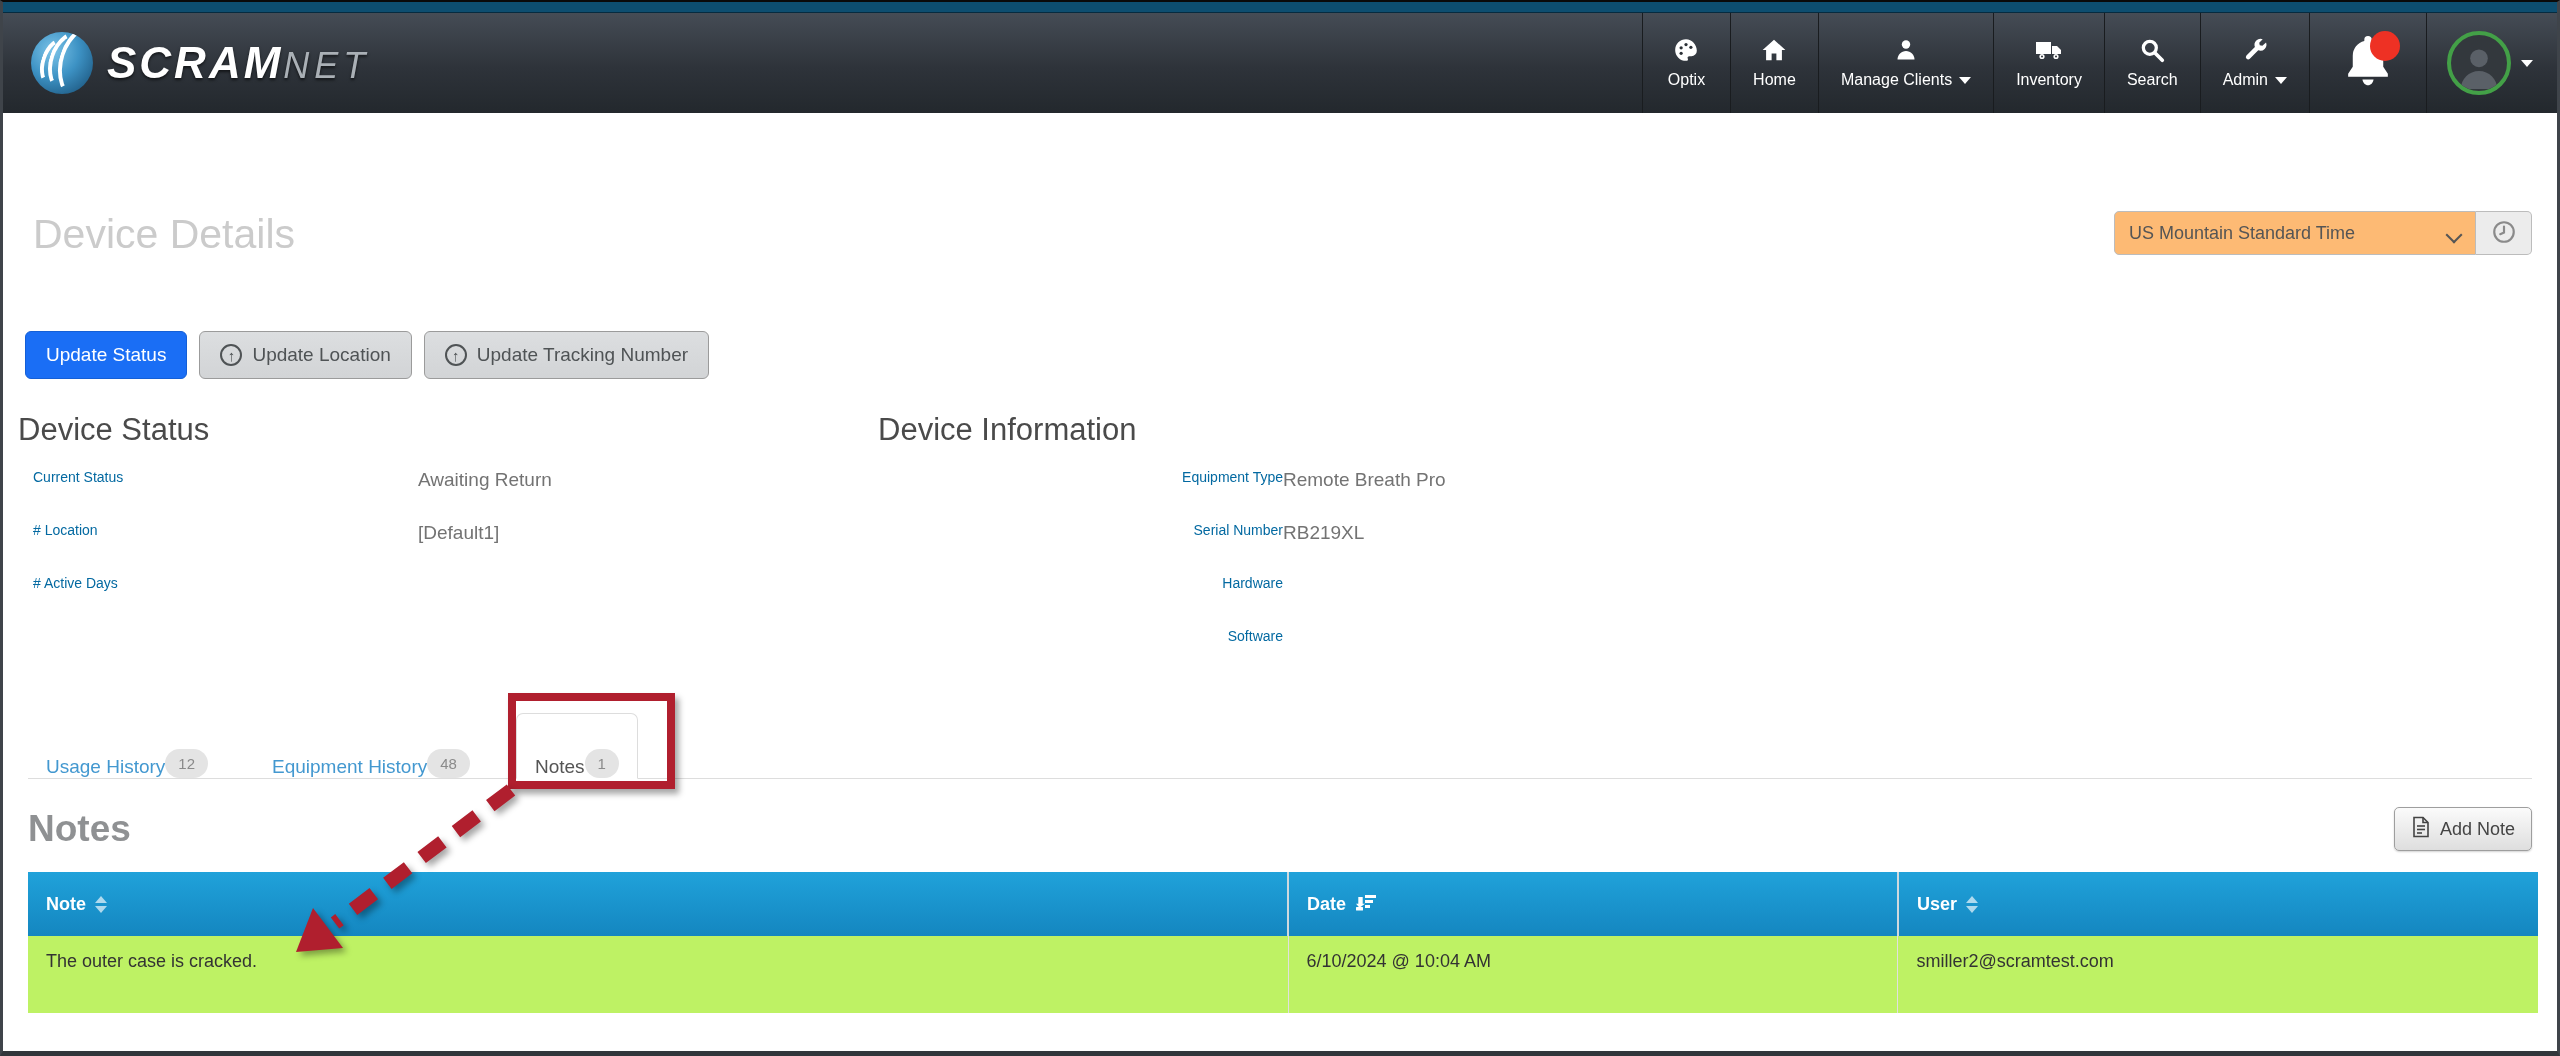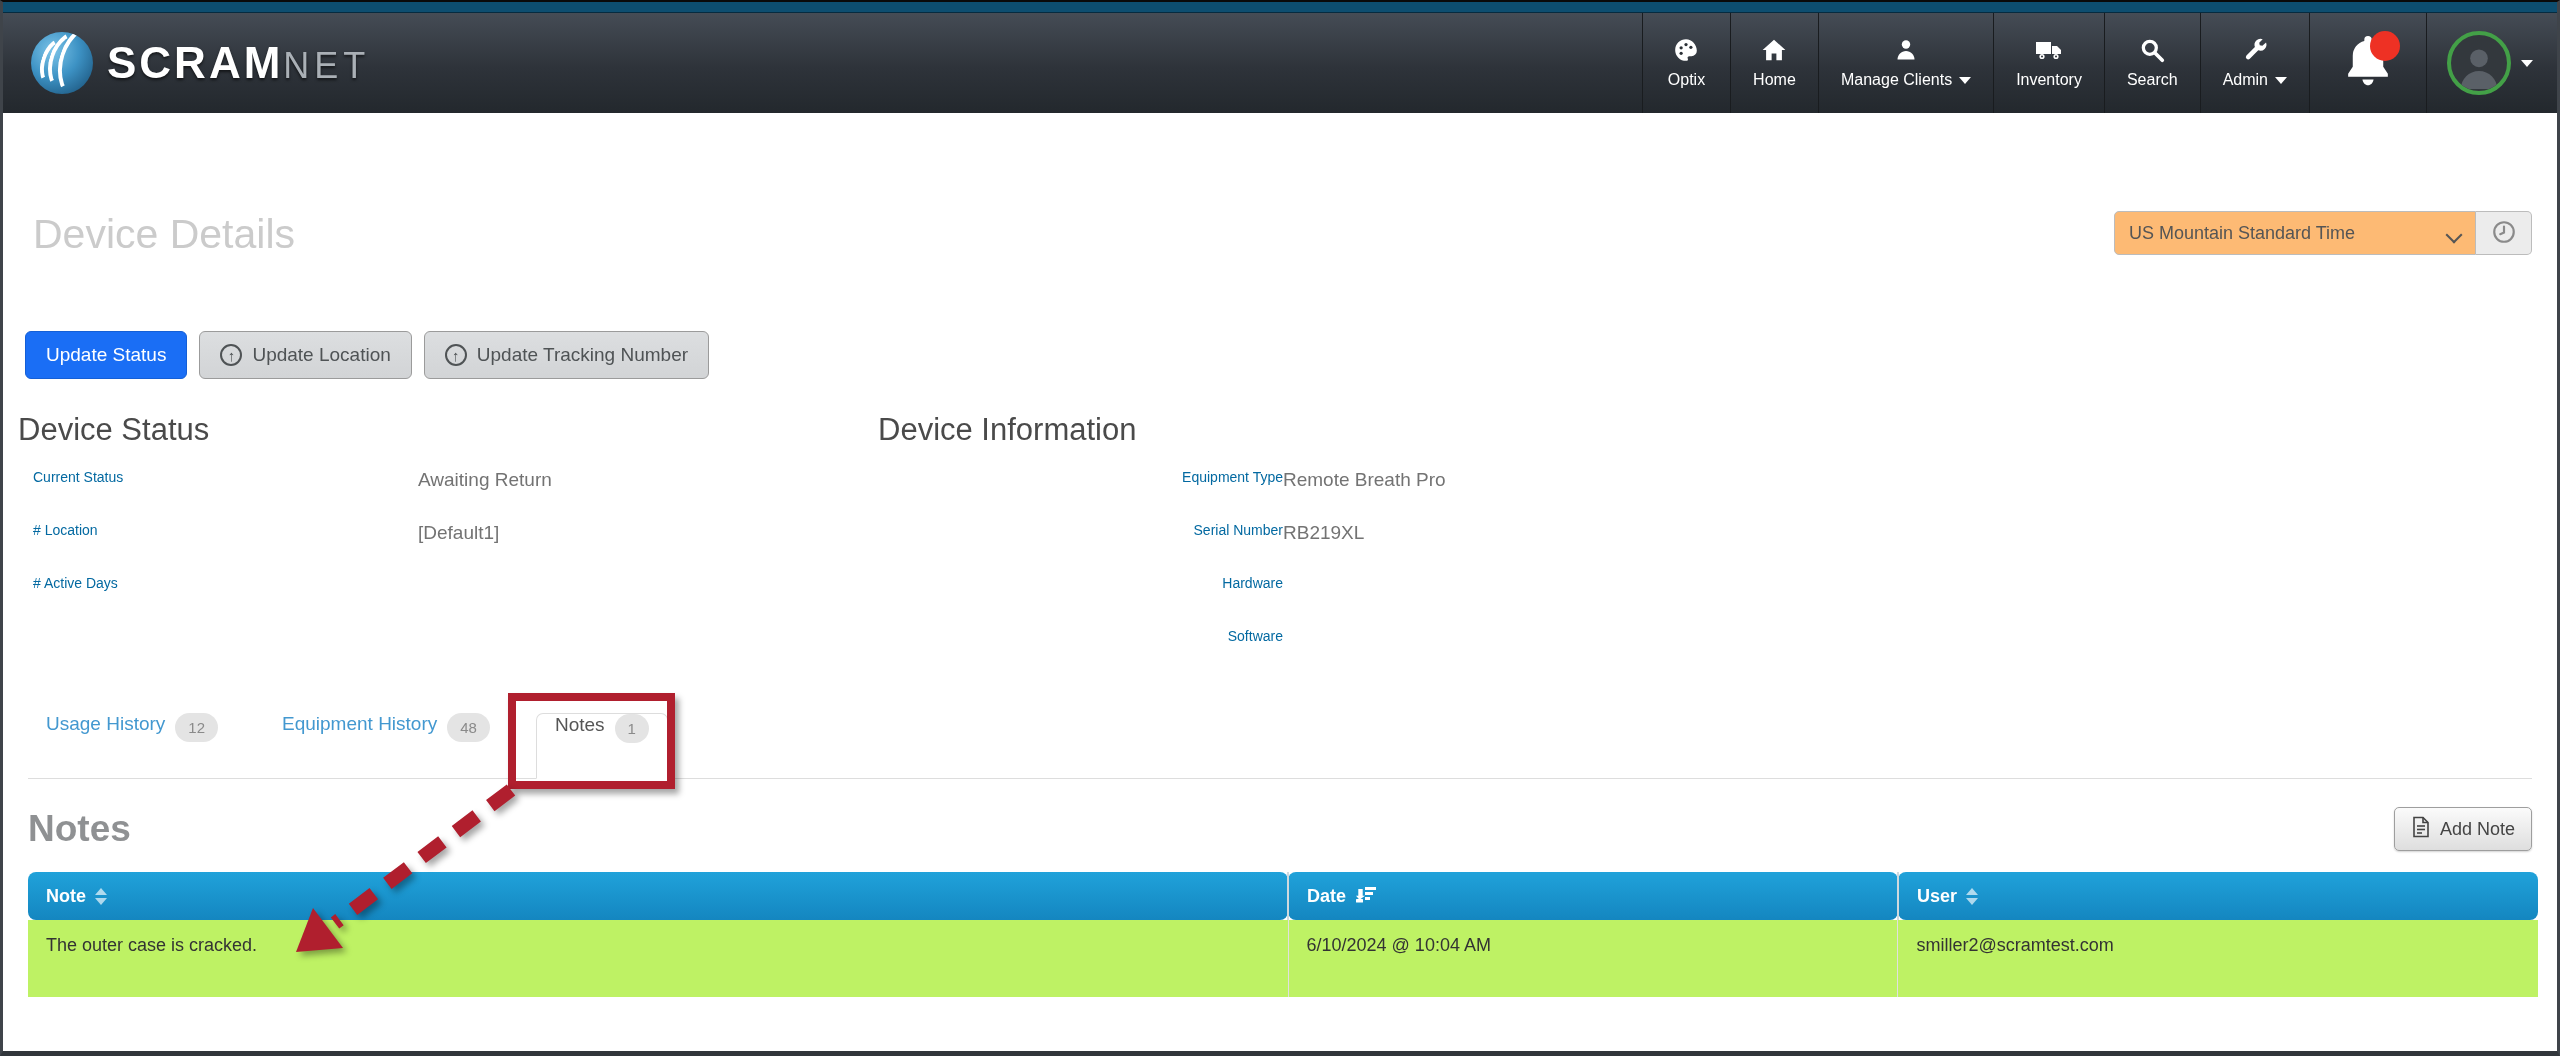--- a/index.html
+++ b/index.html
@@ -27,21 +27,21 @@
   .brand { display: flex; align-items: center; padding-left: 28px; gap: 14px; }
   .brand-globe {
     width: 62px; height: 62px; border-radius: 50%;
     background: radial-gradient(circle at 35% 30%, #7cc4e8 0%, #3d92c4 45%, #14486e 100%);
     position: relative; overflow: hidden; flex: 0 0 auto;
   }
   .brand-globe .arc { position:absolute; border:4px solid #fff; border-radius:50%; border-top-color:transparent; border-right-color:transparent; border-bottom-color:transparent; transform: rotate(18deg); }
   .arc1 { width: 34px; height: 52px; left: 10px; top: 5px; }
   .arc2 { width: 48px; height: 66px; left: 18px; top: -2px; }
   .arc3 { width: 64px; height: 84px; left: 28px; top: -10px; }
-  .brand-word { font-size: 44px; letter-spacing: 3px; font-weight: bold; color: #fff; text-shadow: 0 2px 3px rgba(0,0,0,.6); }
+  .brand-word { font-size: 44px; letter-spacing: 3px; font-weight: bold; color: #fff; text-shadow: 0 2px 3px rgba(0,0,0,.6); font-style: italic; }
   .brand-word .secondary { font-weight: normal; color: #aab0b6; font-size: 36px; letter-spacing: 5px; }
 
   .nav-items { display: flex; align-items: stretch; }
   .nav-item {
     display: flex; flex-direction: column; align-items: center; justify-content: center;
     gap: 8px; padding: 16px 22px; min-width: 88px;
     border-left: 1px solid #191c1f; cursor: pointer;
   }
   .nav-icon { height: 26px; display:flex; align-items:center; }
   .nav-icon svg { display:block; }
@@ -91,21 +91,21 @@
   
   .info-grid { display: grid; grid-template-columns: 860px 1fr; margin: 34px 25px 0 15px; }
   .section-heading { font-size: 31px; color: #4a4a4a; font-weight: normal; line-height: 34px; margin-bottom: 16px; }
   .field-row { display: flex; height: 53px; align-items: flex-start; padding-top: 6px; }
   .field-label { flex: 0 0 400px; font-weight: normal; font-size: 14px; color: #0369a1; padding-left: 15px; }
   .col2 .field-label { flex-basis: 405px; padding-left: 8px; text-align: right; }
   .field-value { font-size: 19px; color: #737373; }
 
   
   .tabs { margin: 38px 25px 0 25px; display: flex; align-items: flex-end; border-bottom: 1px solid #ddd; height: 66px; padding-left: 0; }
-  .tab { display: flex; align-items: flex-start; gap: 10px; padding: 0 18px; height: 65px; margin-right: 28px; font-size: 19px; color: #4398d0; cursor: pointer; white-space: nowrap; }
+  .tab { display: flex; align-items: flex-end; gap: 0; padding: 0 18px; height: 65px; margin-right: 28px; font-size: 19px; color: #4398d0; cursor: pointer; white-space: nowrap; }
   .tab.active {
     color: #555; background: #fff;
     border: 1px solid #ddd; border-bottom: 1px solid #fff;
     border-radius: 7px 7px 0 0; margin-bottom: -1px; height: 66px;
   }
   .tab-badge { background: #e4e4e4; color: #8a8a8a; font-size: 15px; border-radius: 20px; padding: 6px 13px; }
 
   
   .notes-header { margin: 26px 25px 0 25px; display: flex; justify-content: space-between; align-items: center; height: 48px; }
   .notes-title { font-size: 37px; font-weight: bold; color: #8f9193; }
@@ -115,21 +115,21 @@
     border: 1px solid #9e9e9e; border-radius: 5px;
     display: inline-flex; align-items: center; gap: 9px; cursor: pointer;
     box-shadow: 0 1px 2px rgba(0,0,0,.18);
   }
 
   
   .notes-table { margin: 19px 25px 0 25px; width: 2510px; border-collapse: collapse; table-layout: fixed; }
   .notes-table th {
     background: linear-gradient(180deg, #20a2da 0%, #1486c0 100%);
     color: #fff; font-size: 18px; font-weight: bold; text-align: left;
-    height: 48px; padding: 0 0 0 18px; border-left: 2px solid #cfd9de; cursor: pointer; border-radius: 8px;
+    height: 64px; padding: 0 0 0 18px; border-left: 2px solid #cfd9de; cursor: pointer;
   }
   .notes-table th:first-child { border-left: none; }
   .th-inner { display: flex; align-items: center; gap: 9px; }
   .col-note { width: 50.2%; } .col-date { width: 24.3%; } .col-user { width: 25.5%; }
   .notes-table td {
     background: #bef264; font-size: 18px; color: #333;
     height: 77px; padding: 15px 0 0 18px; vertical-align: top;
     border-left: 1px solid #e0e0e0;
   }
   .notes-table td:first-child { border-left: none; }

